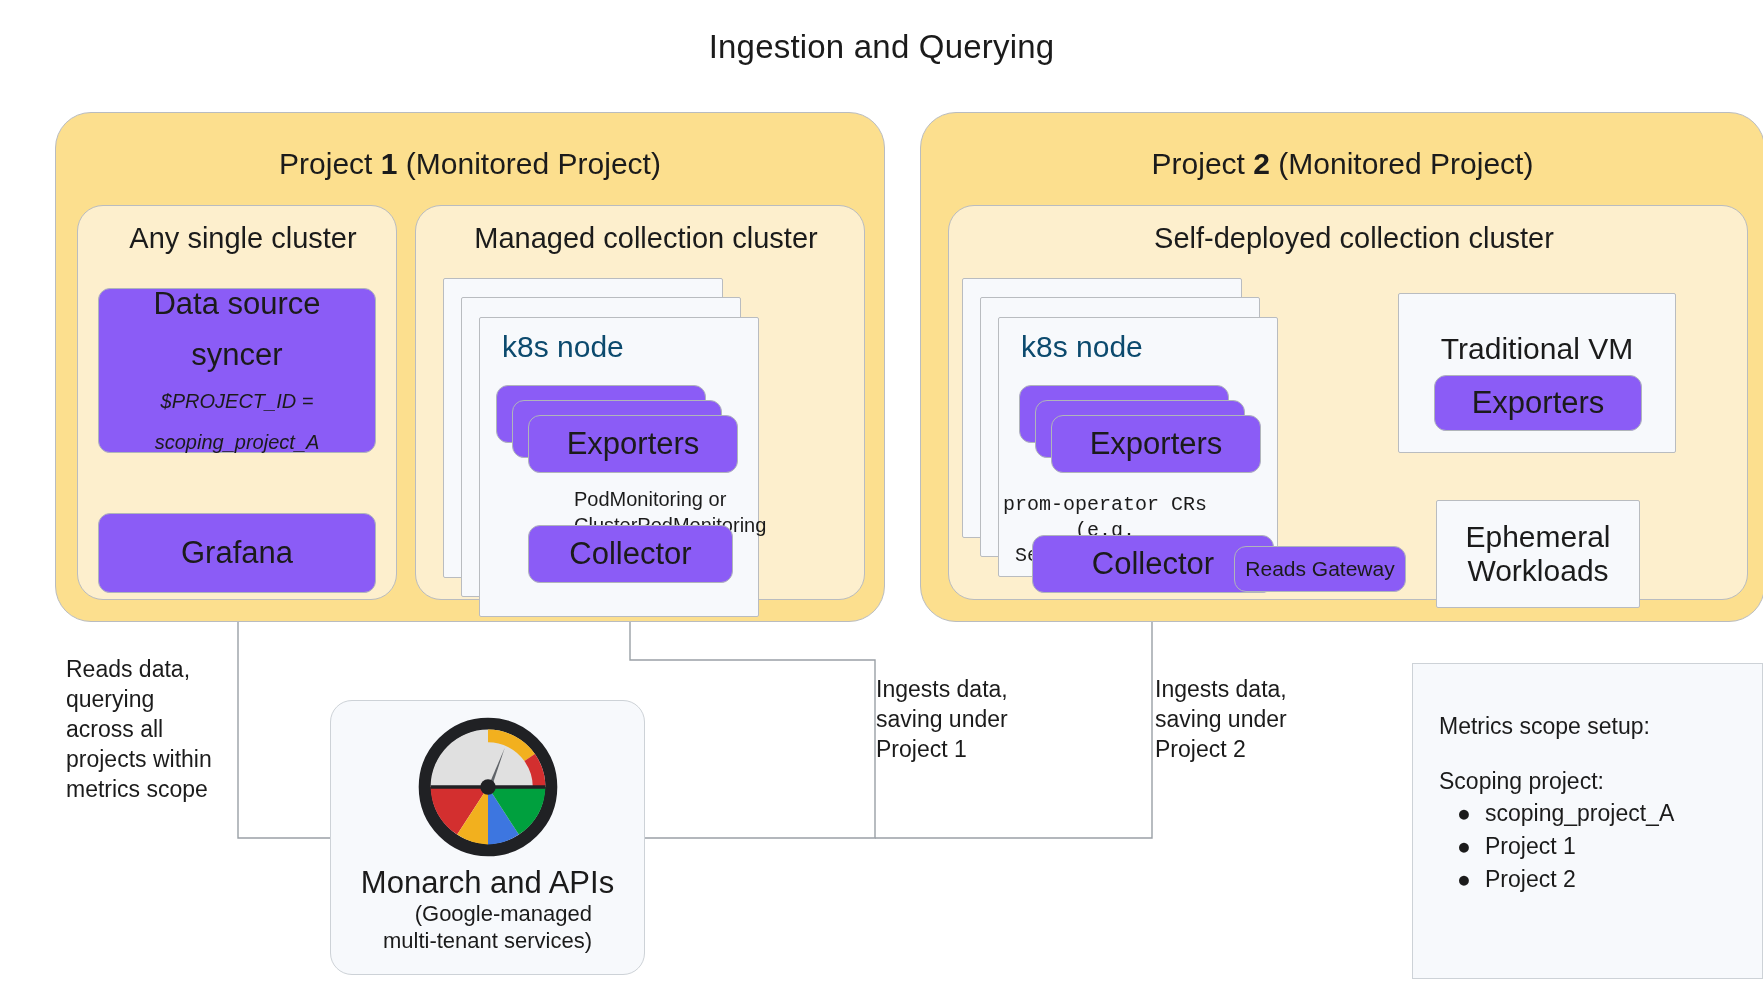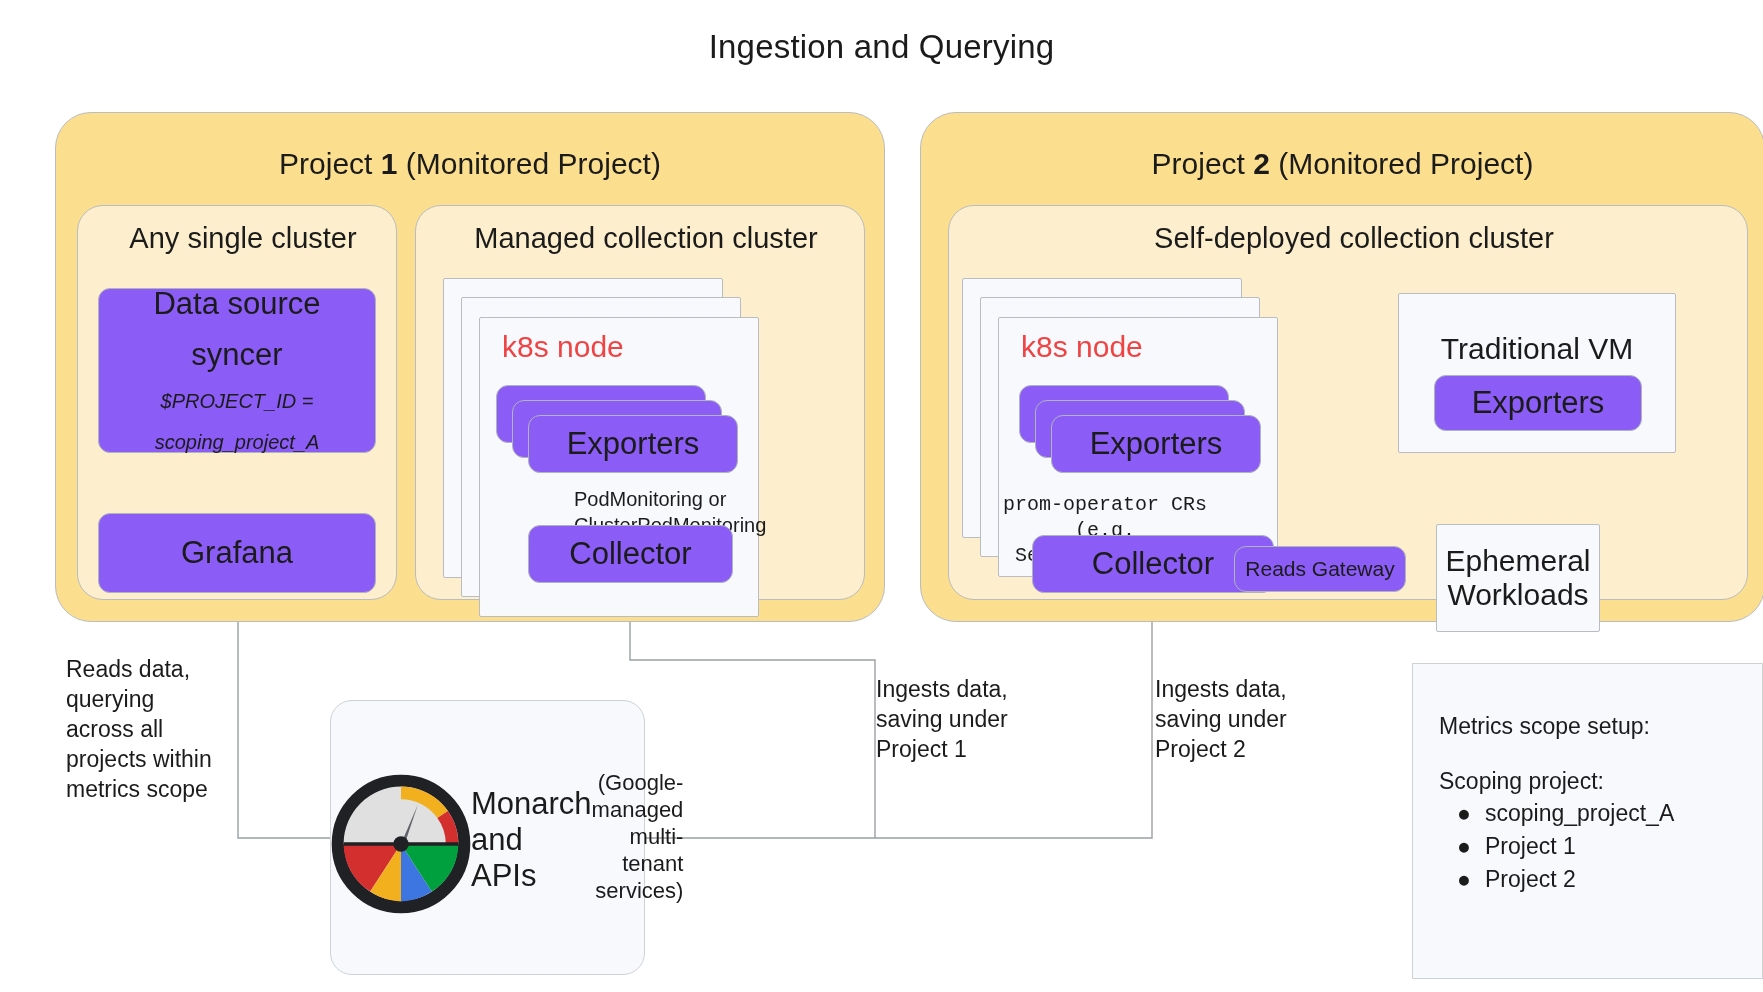--- a/index.html
+++ b/index.html
@@ -82,21 +82,21 @@
   .card {
     position: absolute;
     background: #F7F9FC;
     border: 1.4px solid #b9bcc0;
     border-radius: 2px;
   }
   .card-title {
     position: absolute;
     left: 22px; top: 12px;
     font-size: 30px;
-    color: #ef4444;
+    color: #0c4a6e;
     white-space: nowrap;
   }
   .card-center {
     position: absolute;
     left: 0; right: 0; top: 50%;
     transform: translateY(-50%);
     text-align: center;
     font-size: 30px;
     line-height: 1.12;
     color: #1b1b1b;
@@ -115,20 +115,21 @@
   svg.conn { position: absolute; left: 0; top: 0; width: 1763px; height: 992px; pointer-events: none; }
   svg.conn path, svg.conn line { stroke: #9aa0a6; stroke-width: 1.4; fill: none; }
 
   
   .monarch {
     position: absolute;
     background: #F7F9FC;
     border: 1.4px solid #cdd2d7;
     border-radius: 22px;
     display: flex;
+    flex-direction: column;
     align-items: center;
   }
   .monarch-title {
     font-size: 31px;
     color: #1b1b1b;
     margin-top: 4px;
   }
   .monarch-sub {
     font-size: 22px;
     line-height: 1.22;
@@ -247,21 +248,21 @@
     <div class="l1">Reads Gateway</div>
   </div>
 
   <div class="card" style="left:1398px; top:293px; width:278px; height:160px;">
     <div class="card-center" style="top:38px; transform:none;">Traditional VM</div>
   </div>
   <div class="bluebox" style="left:1434px; top:375px; width:208px; height:56px;">
     <div class="l1">Exporters</div>
   </div>
 
-  <div class="card" style="left:1436px; top:500px; width:164px; height:108px;margin-top:24px;">
+  <div class="card" style="left:1436px; top:500px; width:204px; height:108px;">
     <div class="card-center" style="white-space:pre-line;">Ephemeral
 Workloads</div>
   </div>
 
   <div class="note big" style="left:66px; top:655px; width:200px;">Reads data,
 querying
 across all
 projects within
 metrics scope</div>
   <div class="note big" style="left:876px; top:675px; width:200px;">Ingests data,

